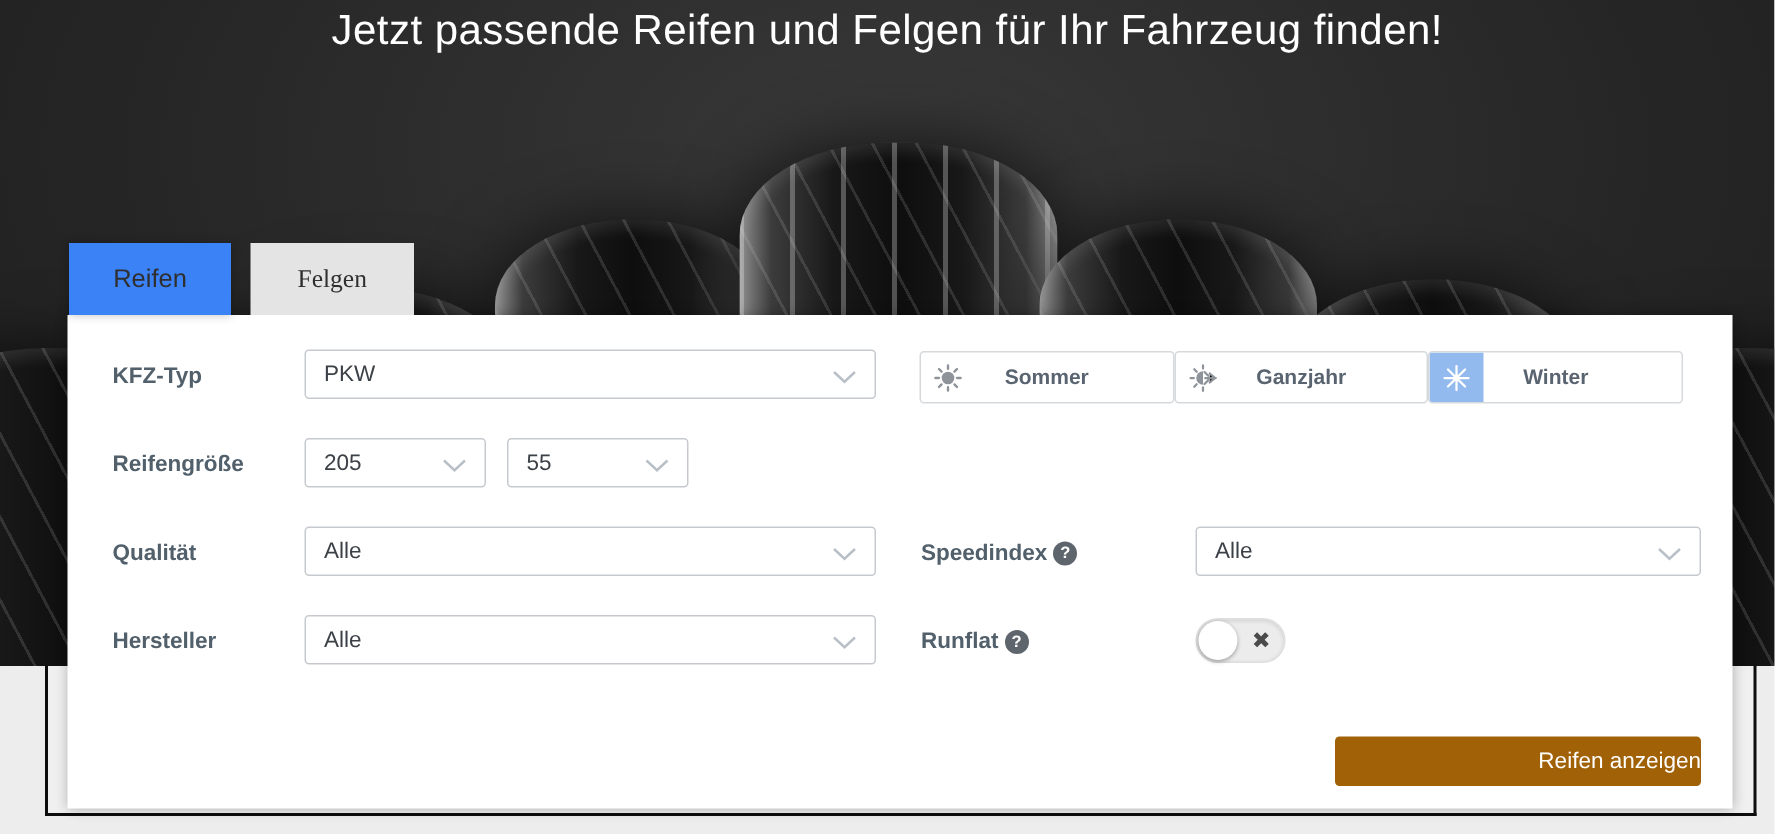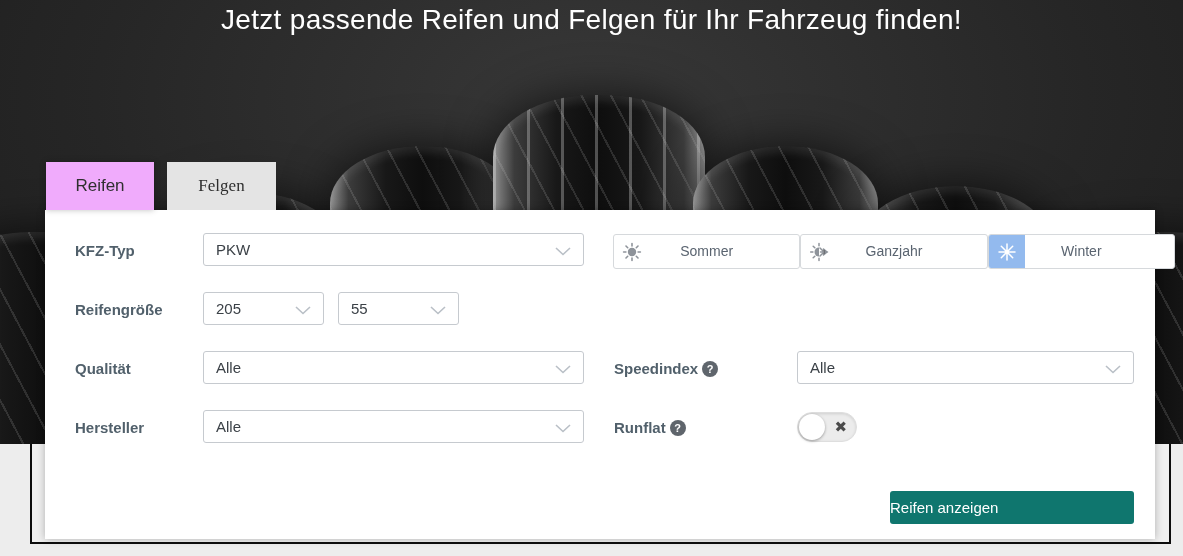--- a/index.html
+++ b/index.html
@@ -42,21 +42,21 @@
   
   .band{
     position:absolute;left:30px;top:444px;width:1137px;height:98px;
     background:#f0f0f0;border:2px solid #0d0d0d;border-top:none;
   }
   
   .tab{
     position:absolute;top:162px;height:48px;line-height:48px;text-align:center;
     font-size:17px;color:#2f2f2f;cursor:pointer;z-index:3;
   }
-  .tab-active{left:46px;width:108px;background:#f0abfc;box-shadow:0 0 6px rgba(0,0,0,0.25);}
+  .tab-active{left:46px;width:108px;background:#3b82f6;box-shadow:0 0 6px rgba(0,0,0,0.25);}
   .tab-inactive{left:167px;width:109px;background:#e4e4e4;font-family:Liberation Serif, serif;}
   
   .panel{
     position:absolute;left:45px;top:210px;width:1110px;height:329px;background:#ffffff;
     box-shadow:0 0 8px rgba(0,0,0,0.28);z-index:2;
   }
   .lab{
     position:absolute;left:30px;height:35px;line-height:35px;
     font-size:15px;font-weight:700;color:#51606b;
   }
@@ -72,21 +72,21 @@
   }
   .select .chev{position:absolute;right:12px;top:13px;}
   .sel-kfz{left:158px;width:381px;}
   .sel-size1{left:158px;width:121px;}
   .sel-size2{left:293px;width:121px;}
   .sel-size3{left:428px;width:111px;}
   .sel-qual{left:158px;width:381px;}
   .sel-speed{left:752px;width:337px;}
   .sel-herst{left:158px;width:381px;}
   
-  .seasons{position:absolute;left:568px;top:24px;width:562px;display:flex;gap:0;}
+  .seasons{position:absolute;left:568px;top:24px;width:509px;display:flex;gap:0;font-weight:bold;}
   .season{
     position:relative;flex:1;height:33px;border:1px solid #d6d9dc;border-radius:3px;
     background:#fff;cursor:pointer;overflow:hidden;
   }
   .season .sicon{
     position:absolute;left:0;top:0;bottom:0;width:36px;
     display:flex;align-items:center;justify-content:center;
   }
   .season .sicon.sel{background:#93baee;}
   .season .slabel{
@@ -108,21 +108,21 @@
     position:absolute;left:1px;top:1px;width:26px;height:26px;border-radius:50%;
     background:#fff;box-shadow:0 1px 3px rgba(0,0,0,0.35);
   }
   .x-glyph{
     position:absolute;right:9px;top:50%;transform:translateY(-50%);
     color:#4b4b4b;font-size:15px;font-weight:bold;font-family:"DejaVu Sans",sans-serif;
   }
   
   .submit{
     position:absolute;left:845px;top:281px;width:244px;height:33px;border:none;border-radius:3px;
-    background:#0f766e;color:#fff;font-size:15px;line-height:33px;text-align:left;cursor:pointer;
+    background:#a16207;color:#fff;font-size:15px;line-height:33px;text-align:right;cursor:pointer;
     font-family:"Liberation Sans","DejaVu Sans",sans-serif;
   }
 </style>
 </head>
 <body>
 
 <div class="hero">
   <h1 class="hero-title">Jetzt passende Reifen und Felgen für Ihr Fahrzeug finden!</h1>
   <div class="tire t1"></div>
   <div class="tire t2"></div>

